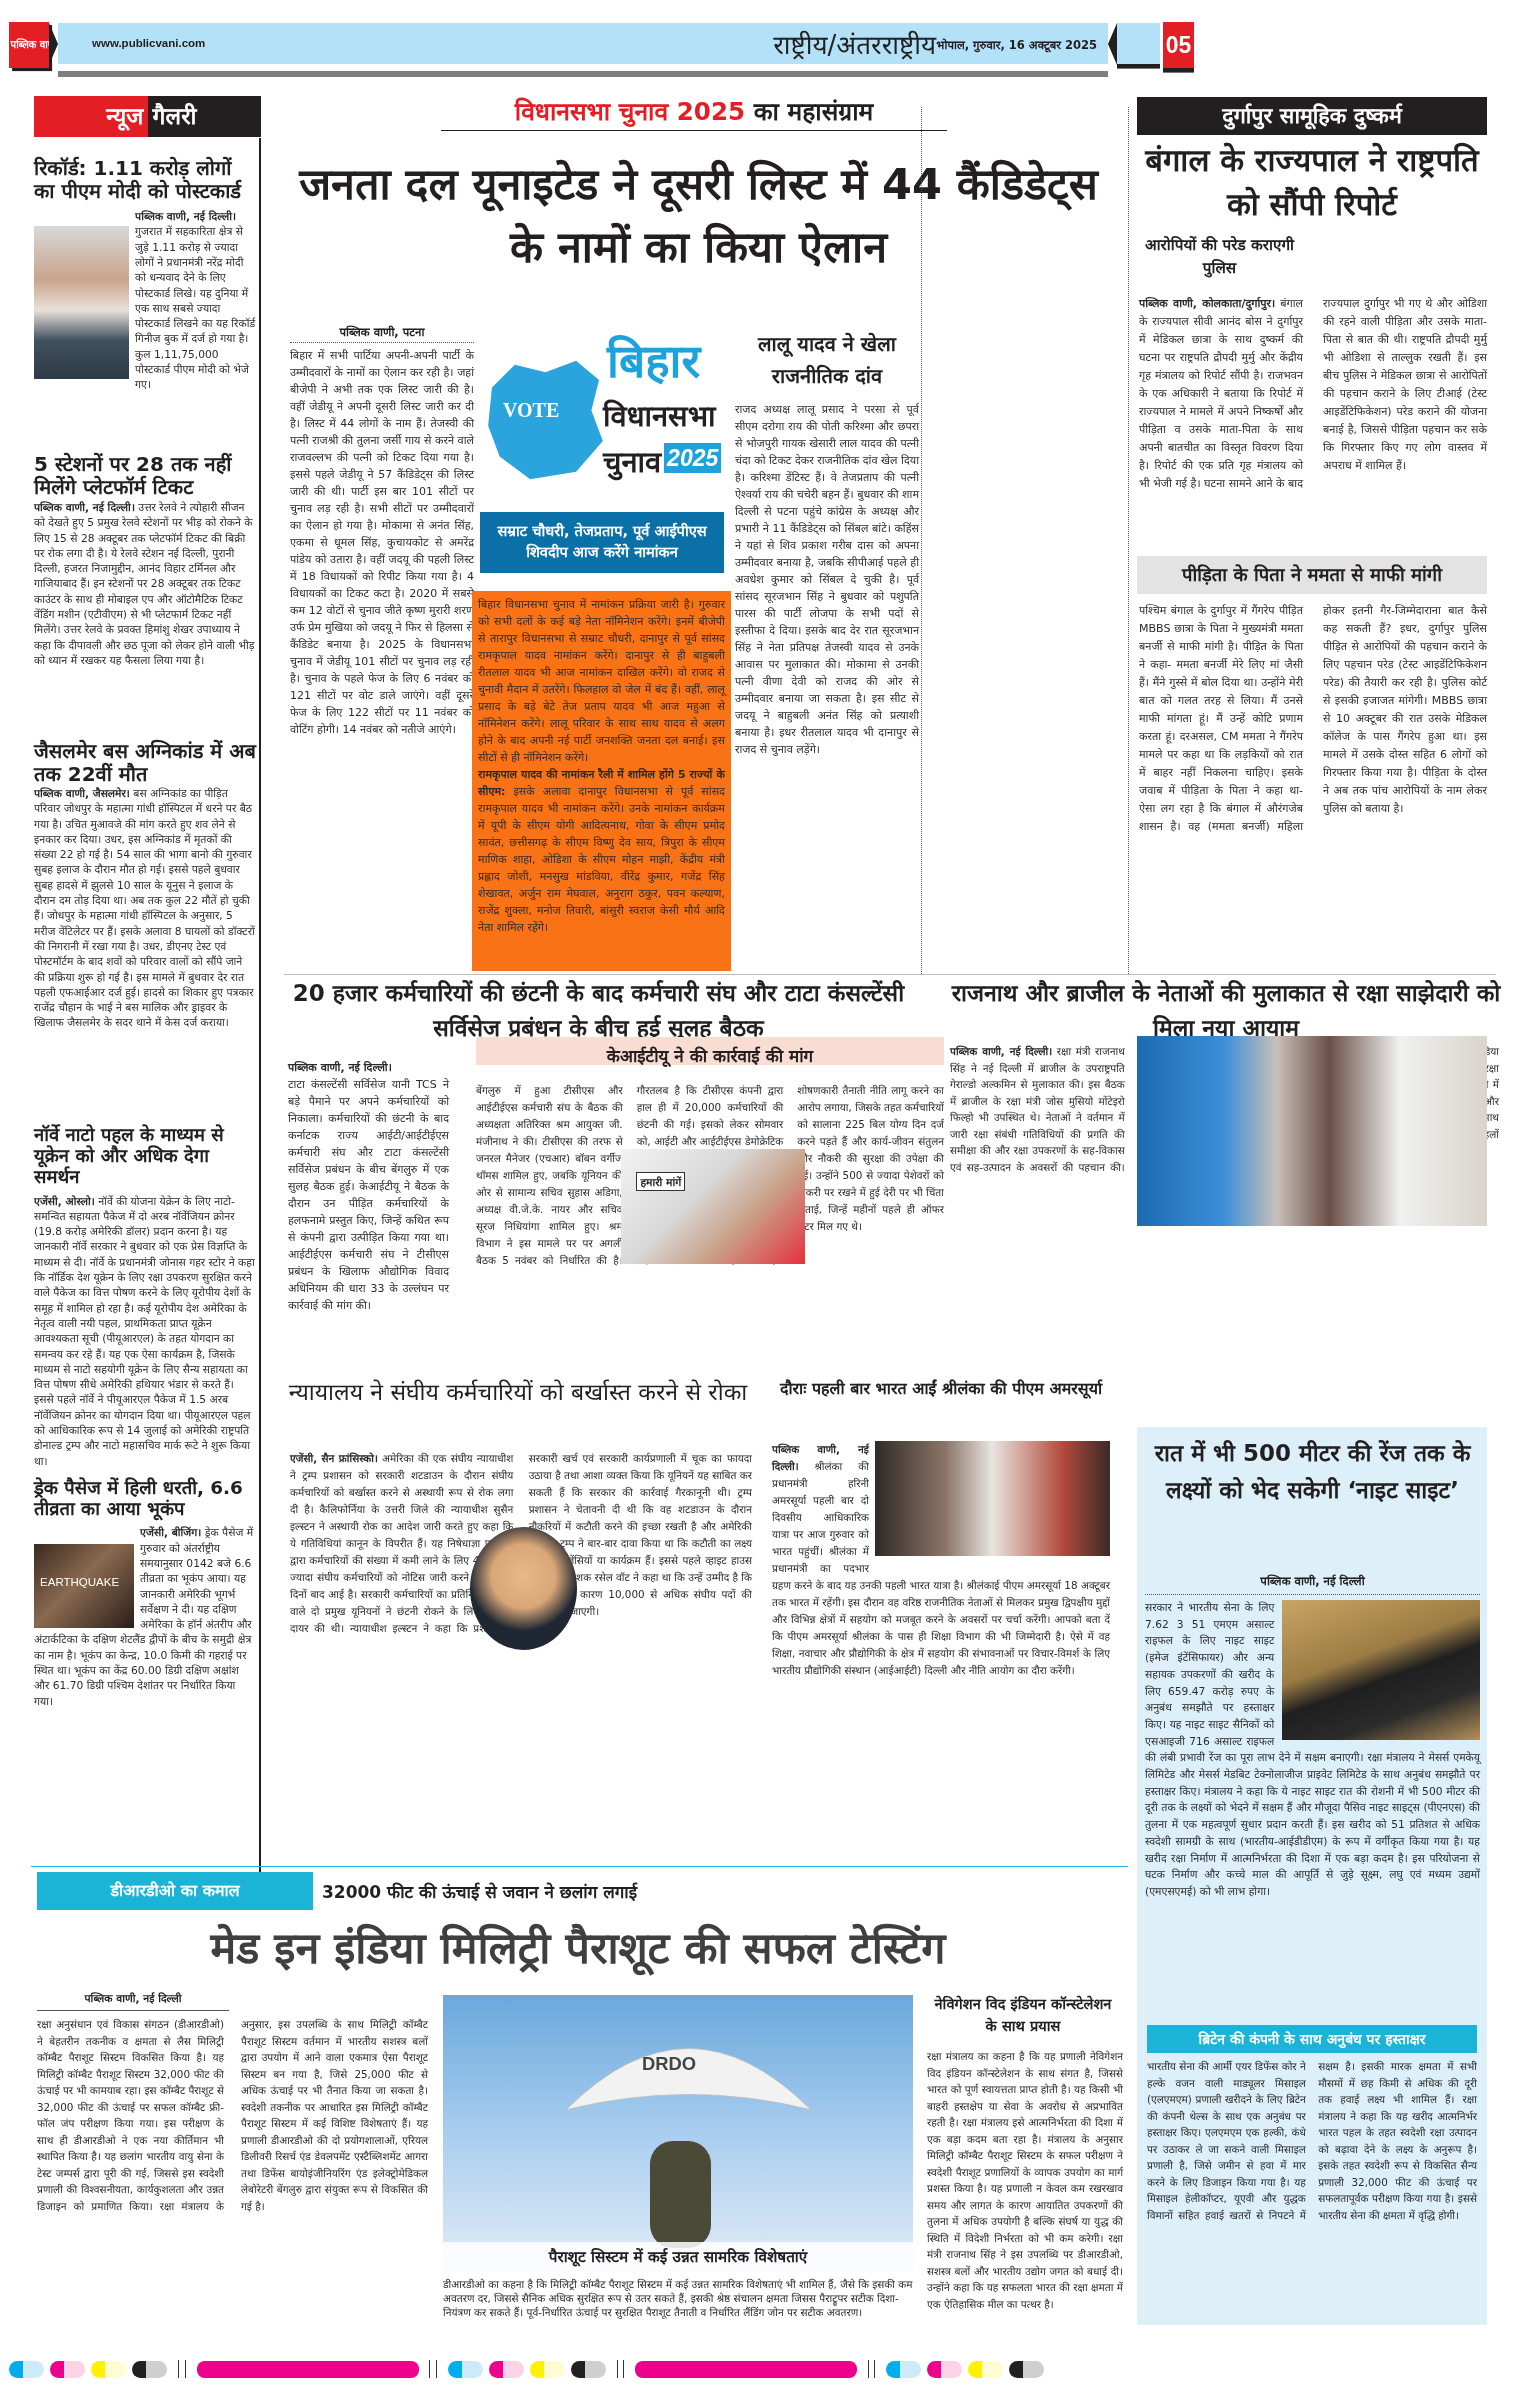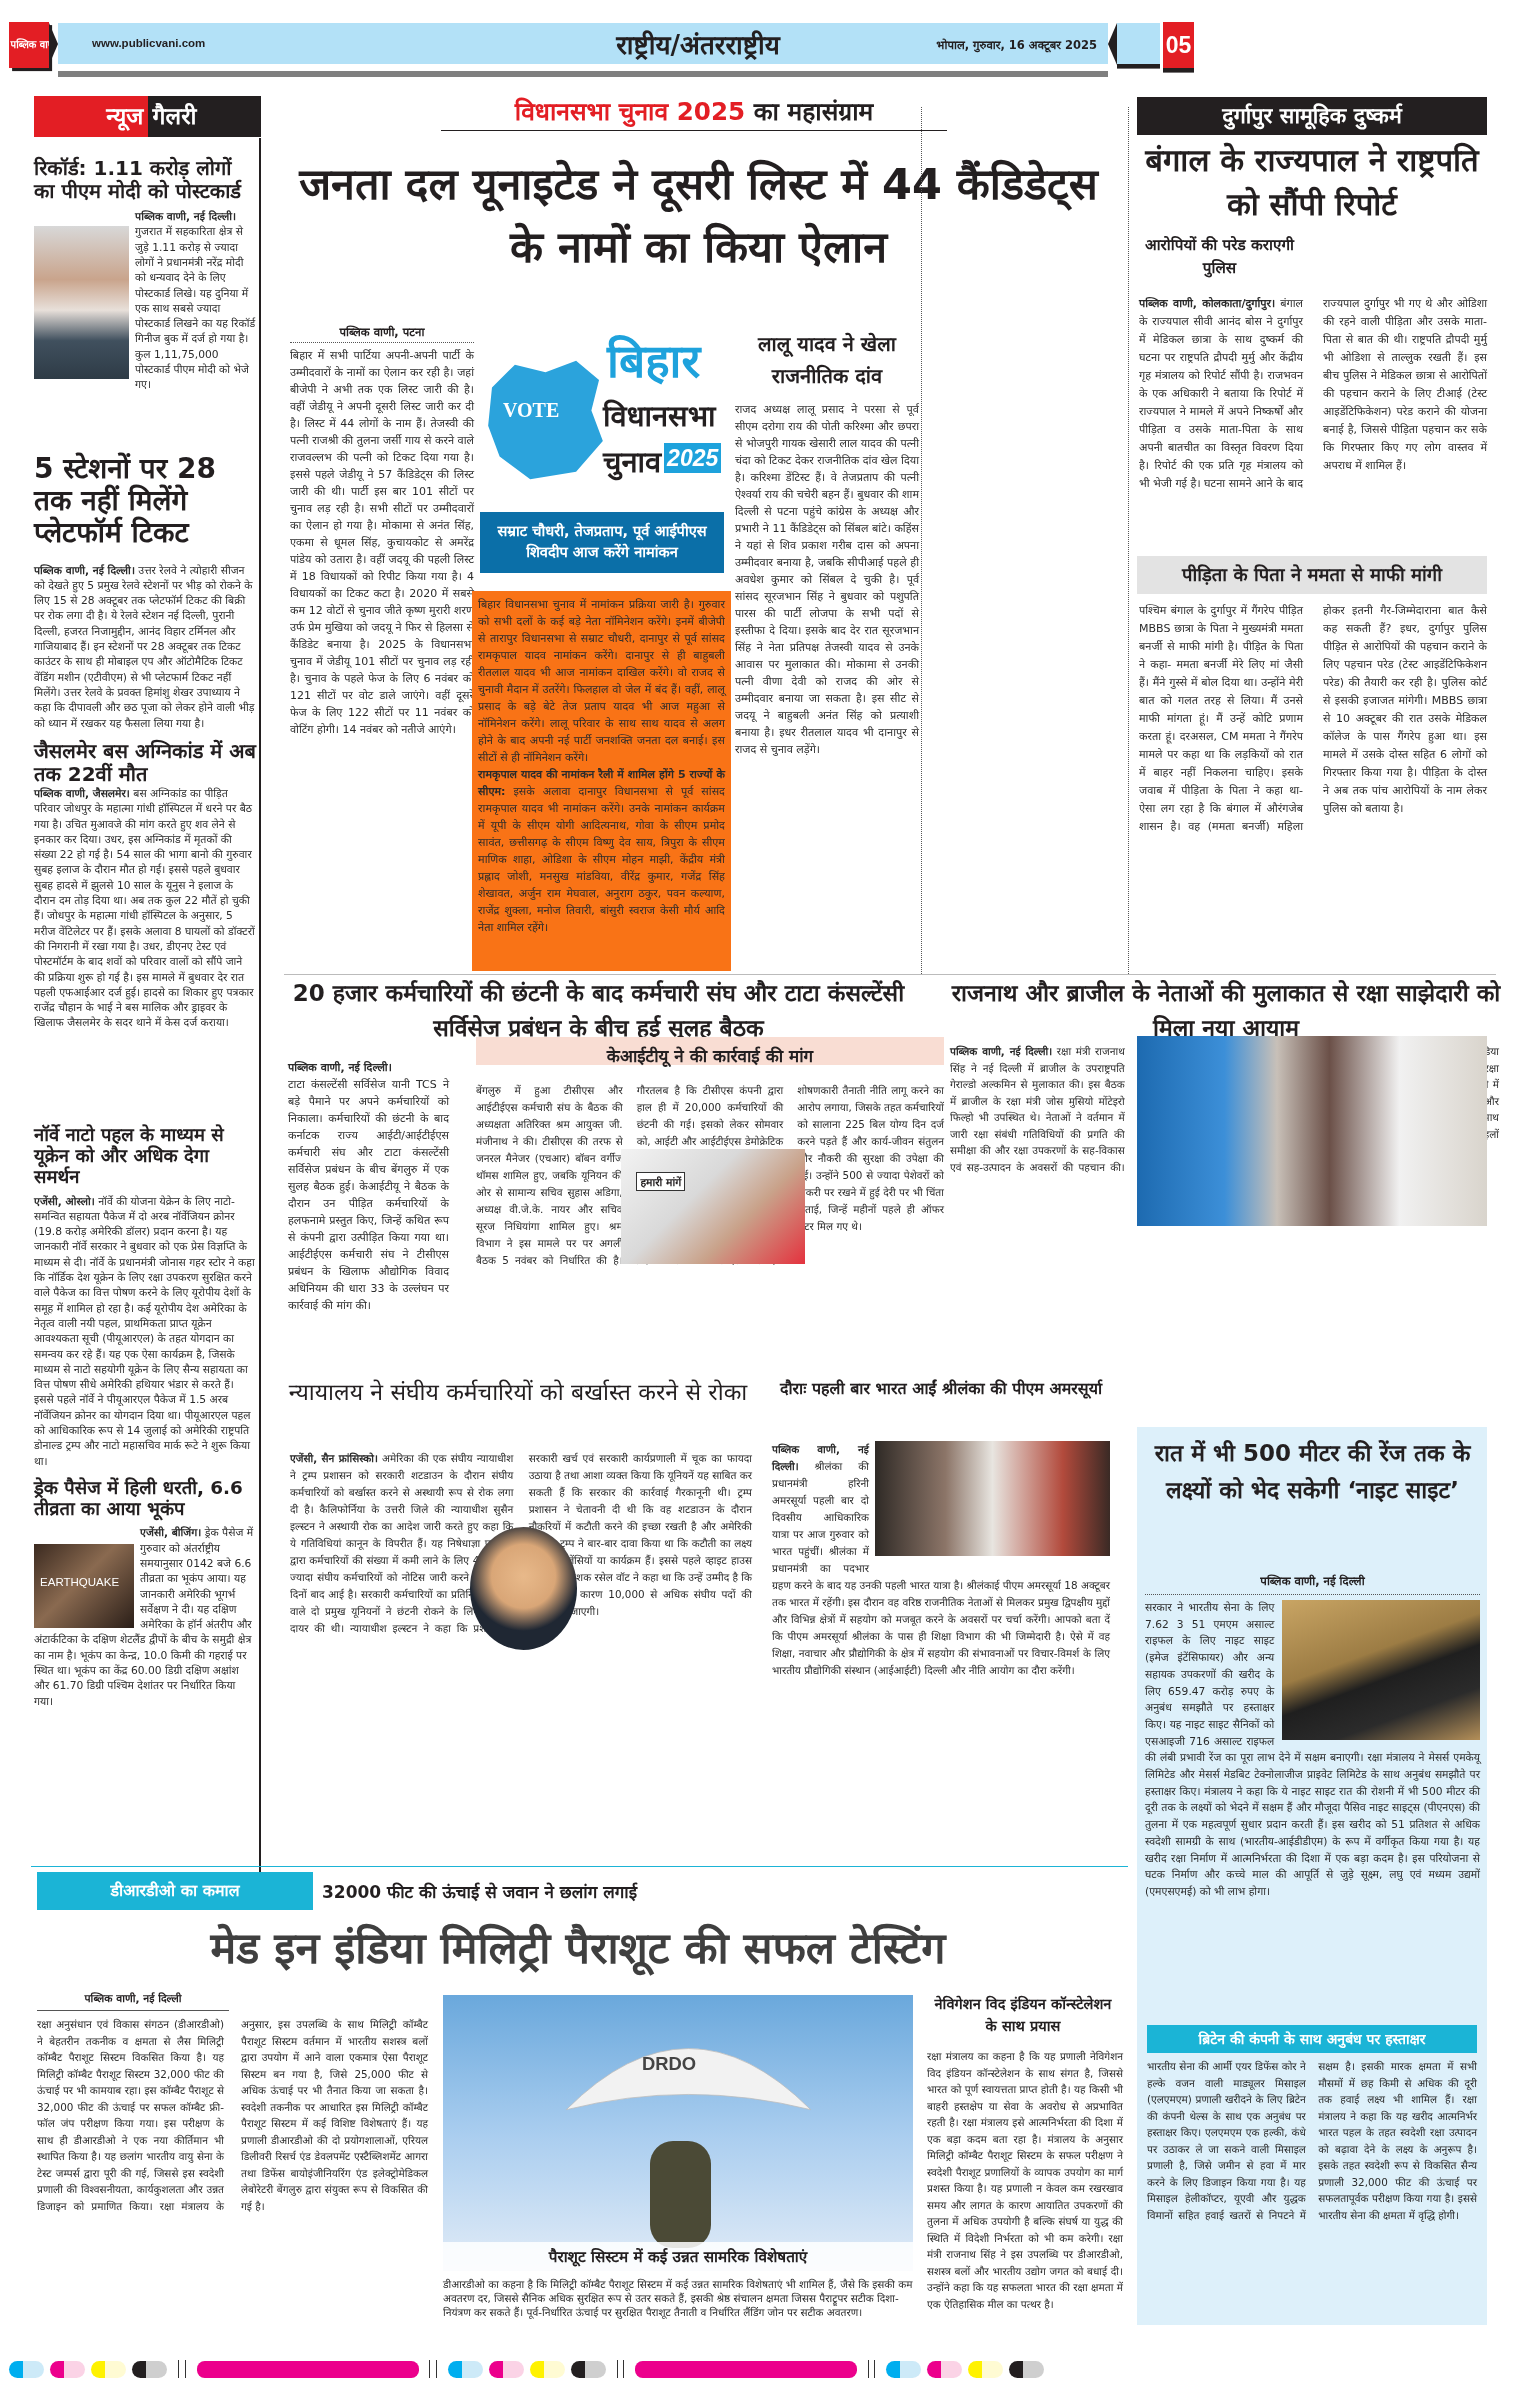--- a/index.html
+++ b/index.html
@@ -15,21 +15,21 @@
 <body>
 
 <div class="abs" style="left:0;top:0;width:1522px;height:84px">
   <div class="abs" style="left:9.2px;top:21.5px;width:40px;height:46px;background:#e31e24;box-shadow:3.1px 3.1px 0 #231f20">
       <span style="display:block;color:#fff;font-weight:bold;font-size:10.7px;line-height:46px;text-align:center;white-space:nowrap;transform:scaleX(.92)">पब्लिक वाणी</span>
     </div>
   <div class="abs" style="left:58px;top:23px;width:1050px;height:41px;background:#b3e1f7"></div>
   <div class="abs" style="left:58px;top:71px;width:1050px;height:6.1px;background:#7f7f7f"></div>
   <div class="abs" style="left:49px;top:23px;width:0;height:0;border-top:21px solid transparent;border-bottom:21px solid transparent;border-left:9.2px solid #231f20"></div>
   <a class="abs" style="left:92px;top:37px;font-size:11.5px;color:#231f20;text-decoration:none;font-family:'Liberation Sans',sans-serif;font-weight:bold">www.publicvani.com</a>
-  <div class="abs" style="left:460px;top:26px;width:476px;text-align:center;font-size:26px;font-weight:bold;color:#231f20">राष्ट्रीय/अंतरराष्ट्रीय</div>
+  <div class="abs" style="left:460px;top:26px;width:476px;text-align:right;font-size:26px;font-weight:normal;color:#231f20">राष्ट्रीय/अंतरराष्ट्रीय</div>
   <div class="abs" style="left:921px;top:37px;width:176px;text-align:right;font-size:11.5px;font-weight:bold">भोपाल, गुरुवार, 16 अक्टूबर 2025</div>
   <div class="abs" style="left:1108px;top:23px;width:0;height:0;border-top:21px solid transparent;border-bottom:21px solid transparent;border-right:9.2px solid #231f20"></div>
   <div class="abs" style="left:1117px;top:23px;width:43px;height:41px;background:#b3e1f7;box-shadow:0 4.6px 0 #231f20"></div>
   <div class="abs" style="left:1163px;top:21.5px;width:31px;height:46px;background:#e31e24;color:#fff;font-weight:bold;font-size:23px;line-height:46px;text-align:center;font-family:'Liberation Sans',sans-serif;box-shadow:0 4.6px 0 #231f20">05</div>
 </div>
 
 <style>
 </style>
 
 <div class="abs" style="left:34px;top:96px;width:230px;height:1788px">
@@ -42,21 +42,21 @@
 
 <div class="abs" style="left:34px;top:157px;width:222px">
   <h2 class="head" style="font-size:20px;margin-bottom:6.1px">रिकॉर्ड: 1.11 करोड़ लोगों का पीएम मोदी को पोस्टकार्ड</h2>
   <div class="body-text" style="font-size:10.7px;line-height:15.3px;text-align:left">
     <div class="img" style="float:left;width:95px;height:153px;margin:17px 6.1px 3.1px 0;background:linear-gradient(180deg,#d8d8d8 0%,#c9a48c 35%,#e8e0da 55%,#40505e 75%,#2e3b46 100%)"></div>
     <b>पब्लिक वाणी, नई दिल्ली।</b> <span>गुजरात में सहकारिता क्षेत्र से जुड़े 1.11 करोड़ से ज्यादा लोगों ने प्रधानमंत्री नरेंद्र मोदी को धन्यवाद देने के लिए पोस्टकार्ड लिखे। यह दुनिया में एक साथ सबसे ज्यादा पोस्टकार्ड लिखने का यह रिकॉर्ड गिनीज बुक में दर्ज हो गया है। कुल 1,11,75,000 पोस्टकार्ड पीएम मोदी को भेजे गए।</span>
   </div>
 </div>
 
 <div class="abs" style="left:34px;top:453px;width:222px">
-  <h2 class="head" style="font-size:28px;margin-bottom:13px">5 स्टेशनों पर 28 तक नहीं मिलेंगे प्लेटफॉर्म टिकट</h2>
+  <h2 class="head" style="font-size:20px;margin-bottom:1px">5 स्टेशनों पर 28 तक नहीं मिलेंगे प्लेटफॉर्म टिकट</h2>
   <div class="body-text" style="font-size:10.7px;line-height:15.3px;text-align:left"><b>पब्लिक वाणी, नई दिल्ली।</b> <span>उत्तर रेलवे ने त्योहारी सीजन को देखते हुए 5 प्रमुख रेलवे स्टेशनों पर भीड़ को रोकने के लिए 15 से 28 अक्टूबर तक प्लेटफॉर्म टिकट की बिक्री पर रोक लगा दी है। ये रेलवे स्टेशन नई दिल्ली, पुरानी दिल्ली, हजरत निजामुद्दीन, आनंद विहार टर्मिनल और गाजियाबाद हैं। इन स्टेशनों पर 28 अक्टूबर तक टिकट काउंटर के साथ ही मोबाइल एप और ऑटोमैटिक टिकट वेंडिंग मशीन (एटीवीएम) से भी प्लेटफार्म टिकट नहीं मिलेंगे। उत्तर रेलवे के प्रवक्त हिमांशु शेखर उपाध्याय ने कहा कि दीपावली और छठ पूजा को लेकर होने वाली भीड़ को ध्यान में रखकर यह फैसला लिया गया है।</span></div>
 </div>
 
 <div class="abs" style="left:34px;top:740px;width:222px">
   <h2 class="head" style="font-size:20px;margin-bottom:0">जैसलमेर बस अग्निकांड में अब तक 22वीं मौत</h2>
   <div class="body-text" style="font-size:10.7px;line-height:15.3px;text-align:left"><b>पब्लिक वाणी, जैसलमेर।</b> <span>बस अग्निकांड का पीड़ित परिवार जोधपुर के महात्मा गांधी हॉस्पिटल में धरने पर बैठ गया है। उचित मुआवजे की मांग करते हुए शव लेने से इनकार कर दिया। उधर, इस अग्निकांड में मृतकों की संख्या 22 हो गई है। 54 साल की भागा बानो की गुरुवार सुबह इलाज के दौरान मौत हो गई। इससे पहले बुधवार सुबह हादसे में झुलसे 10 साल के यूनुस ने इलाज के दौरान दम तोड़ दिया था। अब तक कुल 22 मौतें हो चुकी हैं। जोधपुर के महात्मा गांधी हॉस्पिटल के अनुसार, 5 मरीज वेंटिलेटर पर हैं। इसके अलावा 8 घायलों को डॉक्टरों की निगरानी में रखा गया है। उधर, डीएनए टेस्ट एवं पोस्टमॉर्टम के बाद शवों को परिवार वालों को सौंपे जाने की प्रक्रिया शुरू हो गई है। इस मामले में बुधवार देर रात पहली एफआईआर दर्ज हुई। हादसे का शिकार हुए पत्रकार राजेंद्र चौहान के भाई ने बस मालिक और ड्राइवर के खिलाफ जैसलमेर के सदर थाने में केस दर्ज कराया।</span></div>
 </div>
 
 <div class="abs" style="left:34px;top:1124px;width:222px">
   <h2 class="head" style="font-size:18.4px;margin-bottom:6.1px">नॉर्वे नाटो पहल के माध्यम से यूक्रेन को और अधिक देगा समर्थन</h2>

